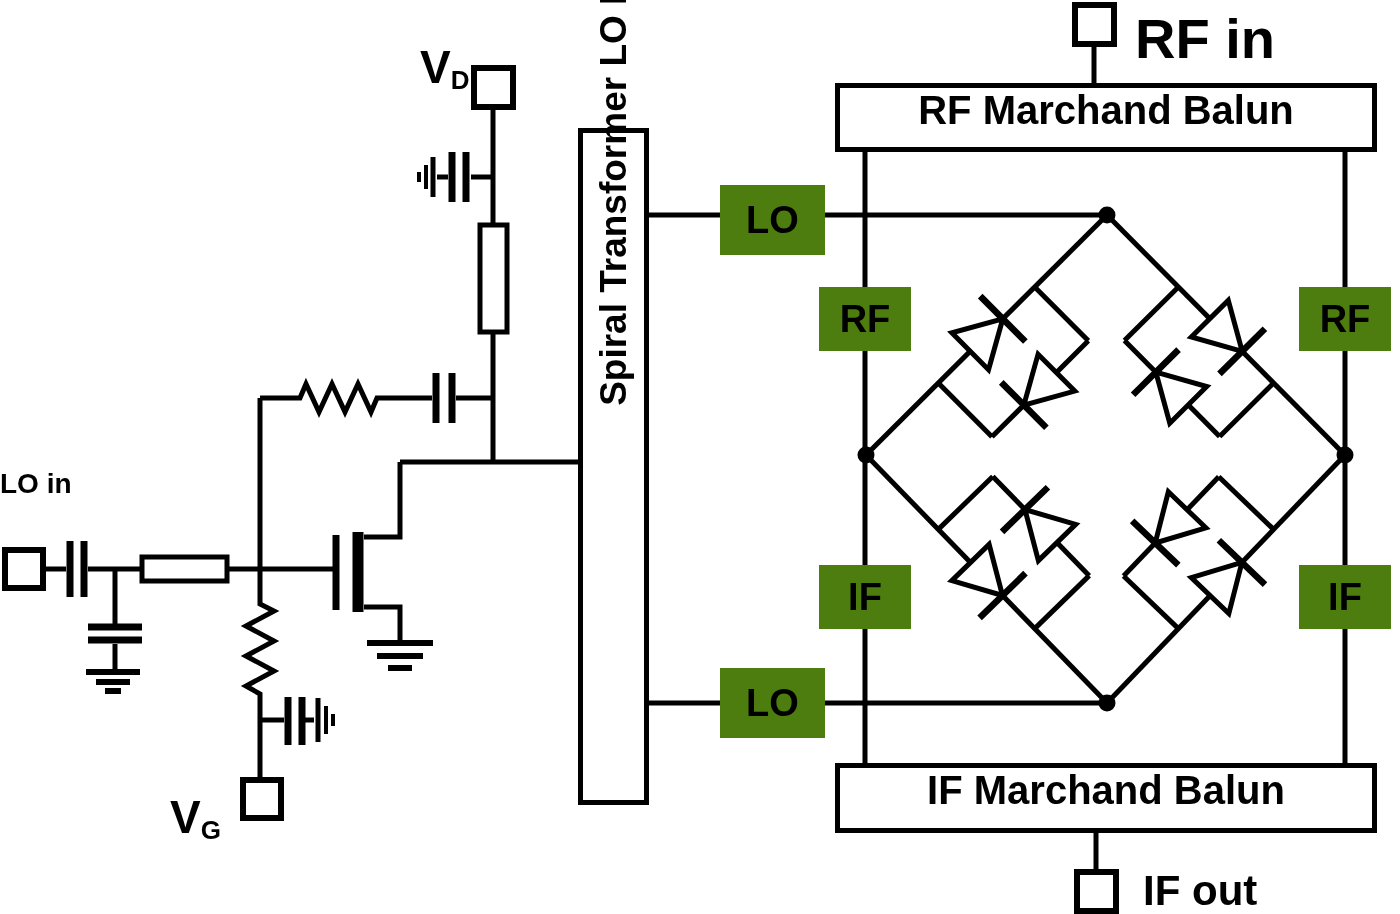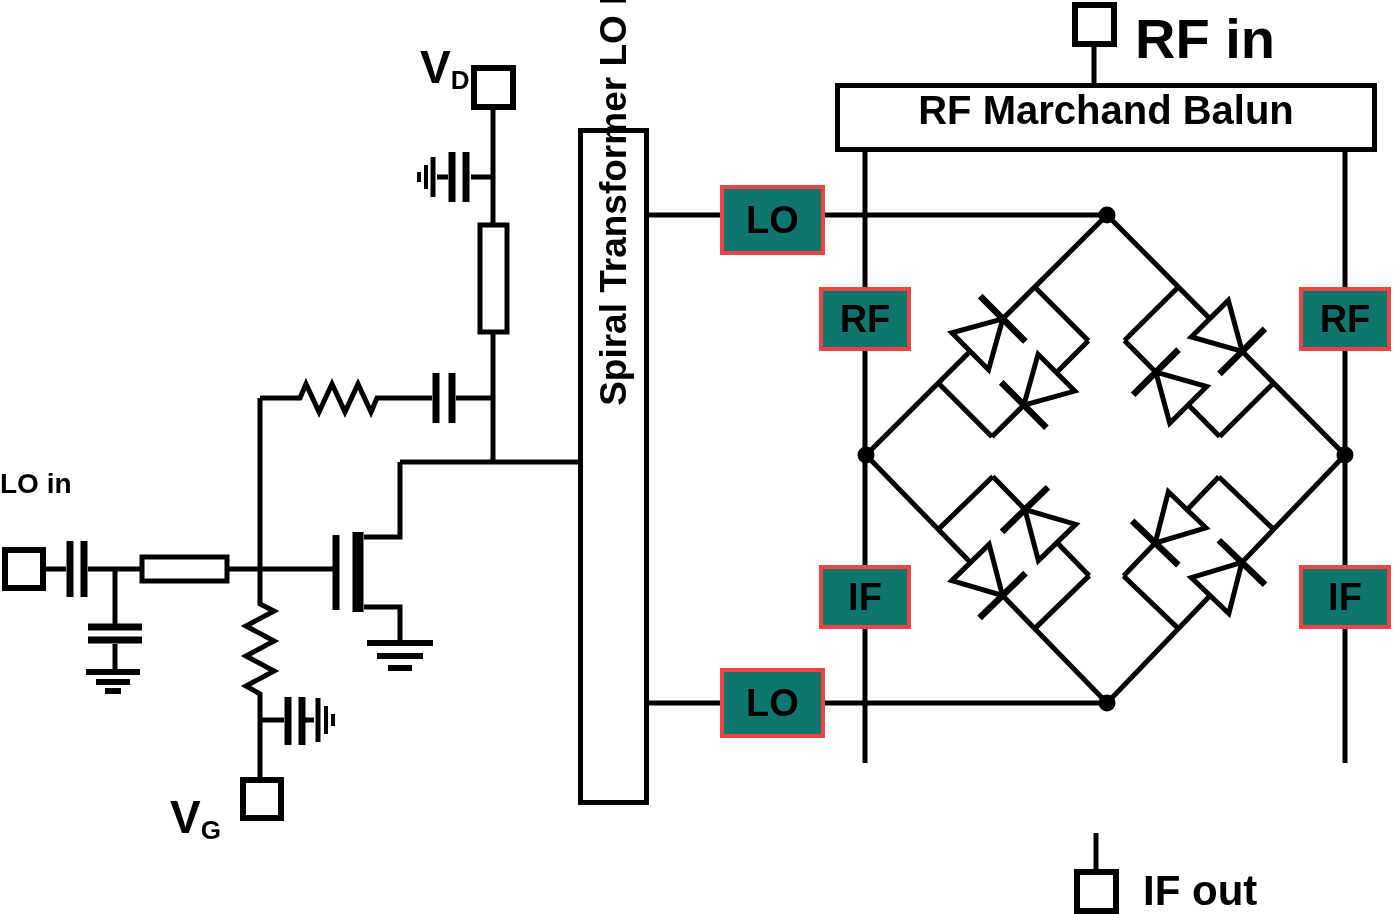--- a/index.html
+++ b/index.html
@@ -11,21 +11,21 @@
   .block {
     position:absolute; z-index:2; background:#ffffff; border:5px solid #000;
     box-sizing:border-box; display:flex; align-items:flex-start; justify-content:center;
     font-weight:bold;
   }
   #rf-balun  { left:835px; top:83px;  width:542px; height:69px; font-size:40px; }
   #if-balun  { left:835px; top:763px; width:542px; height:70px; font-size:40px; }
   #spiral-balun { left:578px; top:128px; width:71px; height:677px; font-size:37px; }
   #spiral-balun .rot { transform:rotate(-90deg); white-space:nowrap; }
   .tag {
-    position:absolute; z-index:2; background:#0f766e; border:4px solid #ef4444;
+    position:absolute; z-index:2; background:#4d7c0f; border:4px solid #4d7c0f;
     box-sizing:border-box; display:flex; align-items:center; justify-content:center;
     font-weight:bold; font-size:38px;
   }
   #tag-lo-top    { left:720px; top:185px; width:105px; height:70px; }
   #tag-lo-bottom { left:720px; top:668px; width:105px; height:70px; }
   #tag-rf-left   { left:819px; top:287px; width:92px; height:64px; }
   #tag-rf-right  { left:1299px; top:287px; width:92px; height:64px; }
   #tag-if-left   { left:819px; top:565px; width:92px; height:64px; }
   #tag-if-right  { left:1299px; top:565px; width:92px; height:64px; }
   .label {
@@ -176,20 +176,23 @@
         <circle cx="1107" cy="703" r="8.5" fill="#000000"></circle>
       </g>
   </svg>
 
   <div class="block" id="spiral-balun">
     <span class="rot">Spiral Transformer LO Balun</span>
   </div>
   <div class="block" id="rf-balun">
     <span>RF Marchand Balun</span>
   </div>
+  <div class="block" id="if-balun">
+    <span>IF Marchand Balun</span>
+  </div>
 
   <div class="tag" id="tag-lo-top">
     <span>LO</span>
   </div>
   <div class="tag" id="tag-lo-bottom">
     <span>LO</span>
   </div>
   <div class="tag" id="tag-rf-left">
     <span>RF</span>
   </div>

